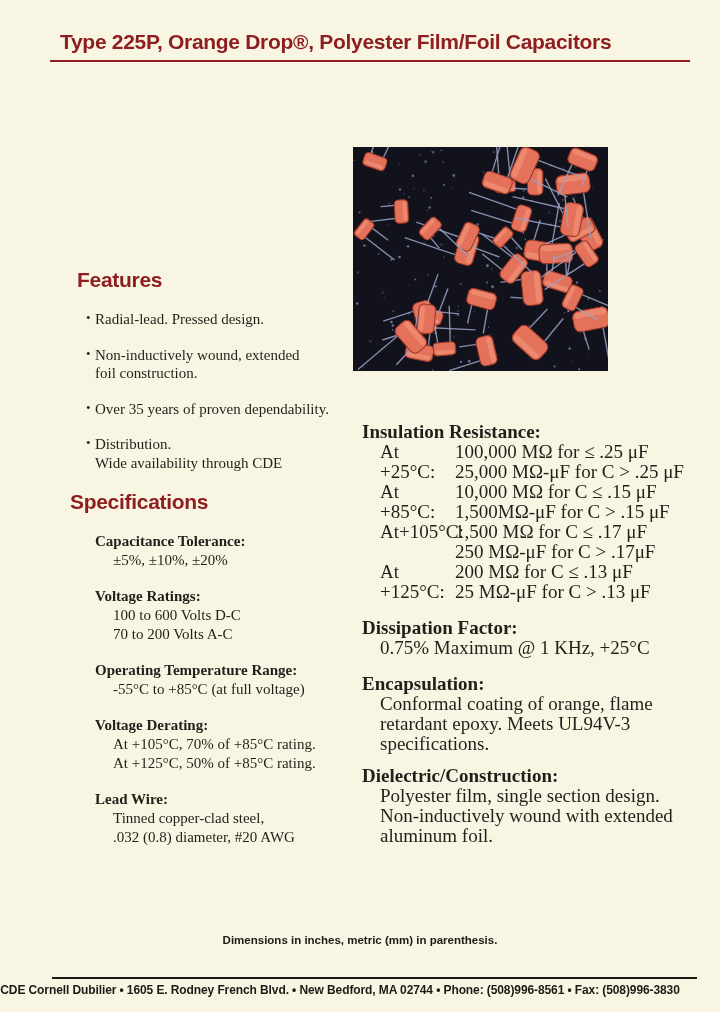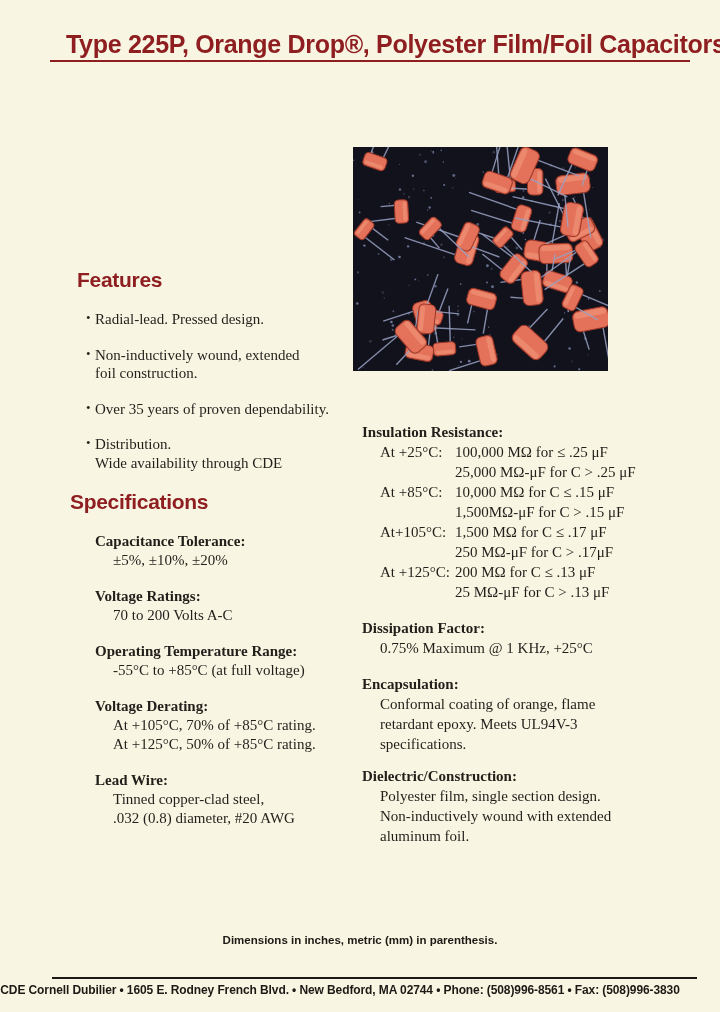--- a/index.html
+++ b/index.html
@@ -2,44 +2,44 @@
 <html><head>
 <meta charset="utf-8">
 <style>
   html,body{margin:0;padding:0;background:#e8e4d4;}
   .page{
     position:relative;width:720px;height:1012px;margin:0 auto;
     background:#f9f5e3;overflow:hidden;
     font-family:"Liberation Serif", serif;color:#211f1a;
   }
   .page-title{
-    position:absolute;left:66px;top:30px;width:640px;
+    position:absolute;left:60px;top:30px;width:640px;
     font-family:"Liberation Sans", sans-serif;font-weight:bold;
-    font-size:25px;letter-spacing:-0.3px;color:#8e1e20;white-space:nowrap;
+    font-size:21px;letter-spacing:-0.3px;color:#8e1e20;white-space:nowrap;
   }
   .title-rule{position:absolute;left:50px;top:60px;width:640px;height:2px;background:#8e1e20;}
   .photo{
     position:absolute;left:353px;top:147px;width:255px;height:224px;
     background:#12121c;overflow:hidden;
   }
   .photo svg{display:block;width:100%;height:100%;}
   .section-heading{
     font-family:"Liberation Sans", sans-serif;font-weight:bold;
     font-size:21px;color:#8e1e20;letter-spacing:-0.3px;
   }
   .features{position:absolute;left:77px;top:268px;width:268px;}
   .features .section-heading{margin-bottom:18px;}
   .feature-item{position:relative;padding-left:18px;margin-bottom:17px;font-size:15px;line-height:18.5px;}
   .bullet{position:absolute;left:9px;top:-1px;font-size:13px;}
   .specs{position:absolute;left:70px;top:490px;width:290px;}
   .specs .section-heading{margin-bottom:18px;}
   .spec-item{margin-bottom:17px;font-size:15px;line-height:19px;}
   .spec-label{font-weight:bold;padding-left:25px;}
   .spec-line{padding-left:43px;}
-  .right-col{position:absolute;left:362px;top:422px;width:330px;font-size:15px;}
+  .right-col{position:absolute;left:362px;top:422px;width:330px;font-size:19px;}
   .rheading{font-weight:bold;line-height:20px;}
   .irow{display:flex;}
   .ilabel{width:93px;padding-left:18px;box-sizing:border-box;line-height:20px;}
   .ivals{flex:1;}
   .ival,.rline{line-height:20px;}
   .rline{padding-left:18px;}
   .rsec{margin-bottom:16px;}
   .rsec.tight{margin-bottom:12px;}
   .dim-note{
     position:absolute;left:0;top:934px;width:720px;text-align:center;
@@ -464,20 +464,21 @@
 
   <div class="specs">
     <div class="section-heading">Specifications</div>
 
     <div class="spec-item">
       <div class="spec-label">Capacitance Tolerance:</div>
       <div class="spec-line">±5%, ±10%, ±20%</div>
     </div>
     <div class="spec-item">
       <div class="spec-label">Voltage Ratings:</div>
+      <div class="spec-line">100 to 600 Volts D-C</div>
       <div class="spec-line">70 to 200 Volts A-C</div>
     </div>
     <div class="spec-item">
       <div class="spec-label">Operating Temperature Range:</div>
       <div class="spec-line">-55°C to +85°C (at full voltage)</div>
     </div>
     <div class="spec-item">
       <div class="spec-label">Voltage Derating:</div>
       <div class="spec-line">At +105°C, 70% of +85°C rating.</div>
       <div class="spec-line">At +125°C, 50% of +85°C rating.</div>

